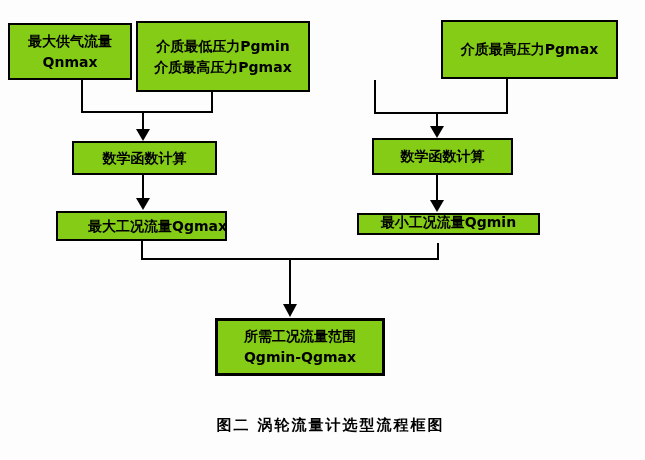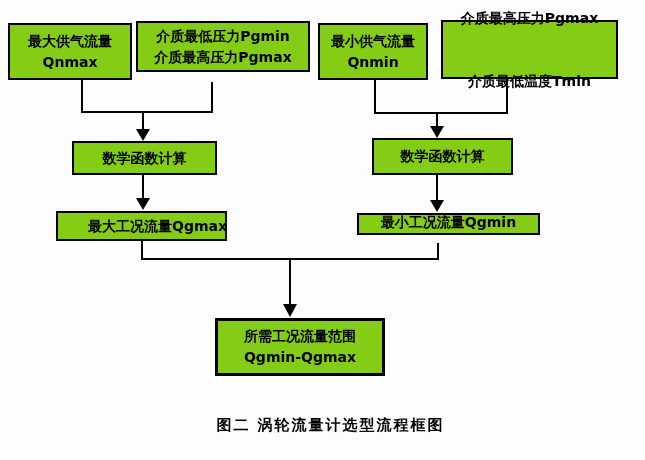--- a/index.html
+++ b/index.html
@@ -78,33 +78,28 @@
       <polygon points="430,200 444,200 437,212"></polygon>
       <polygon points="283,304 297,304 290,317"></polygon>
     </g>
   </svg>
 
   <div class="box" style="left:8px; top:23px; width:124px; height:57px;">
     <span>最大供气流量</span>
     <span>Qnmax</span>
   </div>
 
-  <div class="box" style="left:136px; top:21px; width:174px; height:51px;">
+  <div class="box" style="left:136px; top:21px; width:174px; height:71px;">
     <span>介质最低压力Pgmin</span>
     <span>介质最高压力Pgmax</span>
   </div>
 
-  <div class="box" style="left:318px; top:23px; width:110px; height:57px;">
-    <span>最小供气流量</span>
-    <span>Qnmin</span>
-  </div>
 
   <div class="box" style="left:441px; top:20px; width:177px; height:59px;gap:42px;">
     <span>介质最高压力Pgmax</span>
-    <span>介质最低温度Tmin</span>
   </div>
 
   <div class="box" style="left:72px; top:141px; width:145px; height:34px;">
     <span>数学函数计算</span>
   </div>
 
   <div class="box" style="left:372px; top:138px; width:141px; height:37px;">
     <span>数学函数计算</span>
   </div>
 

